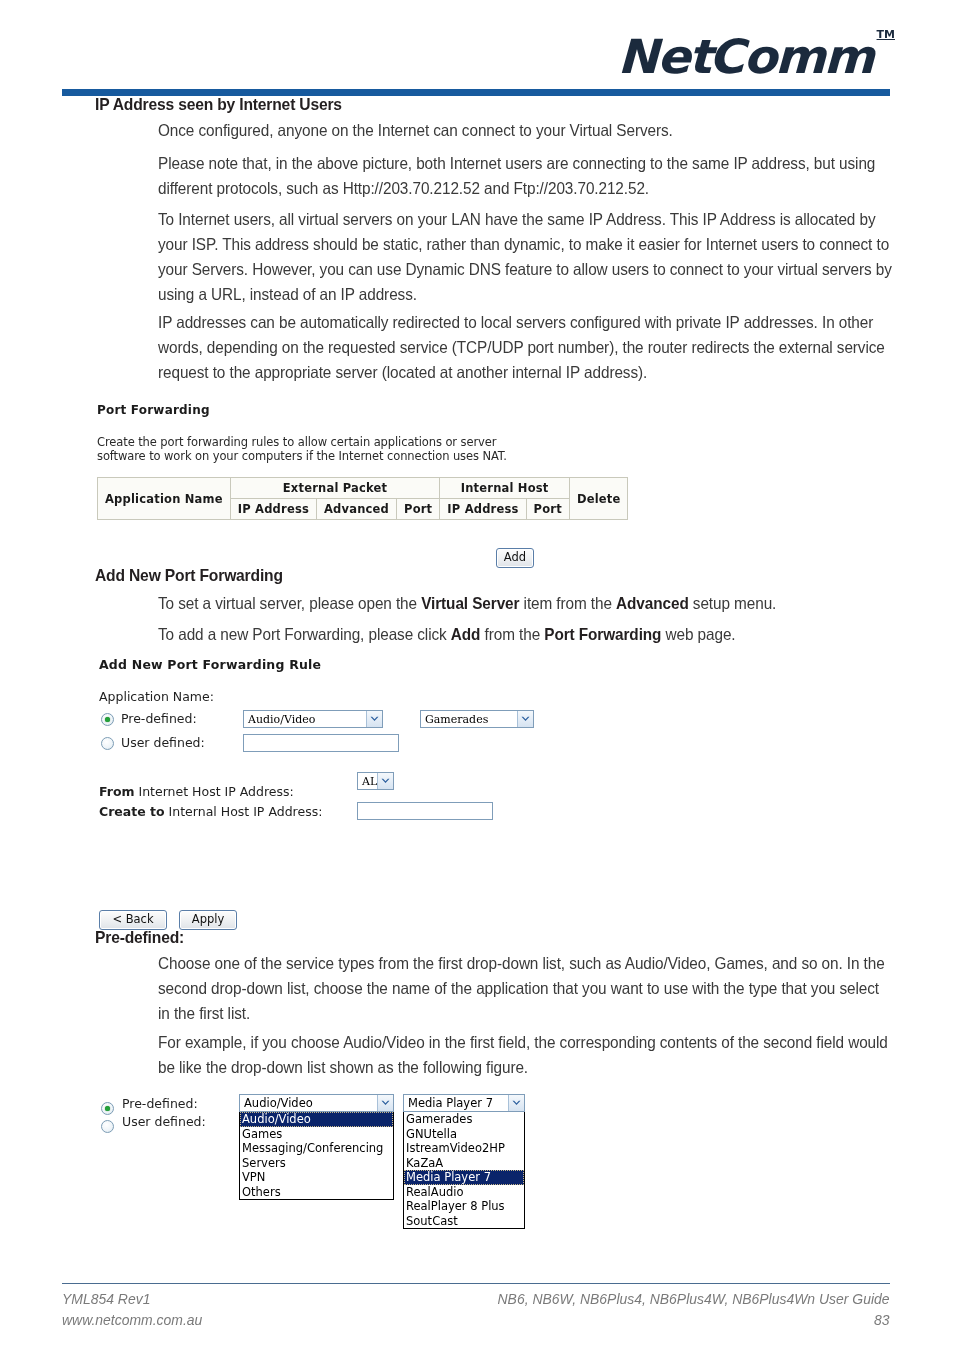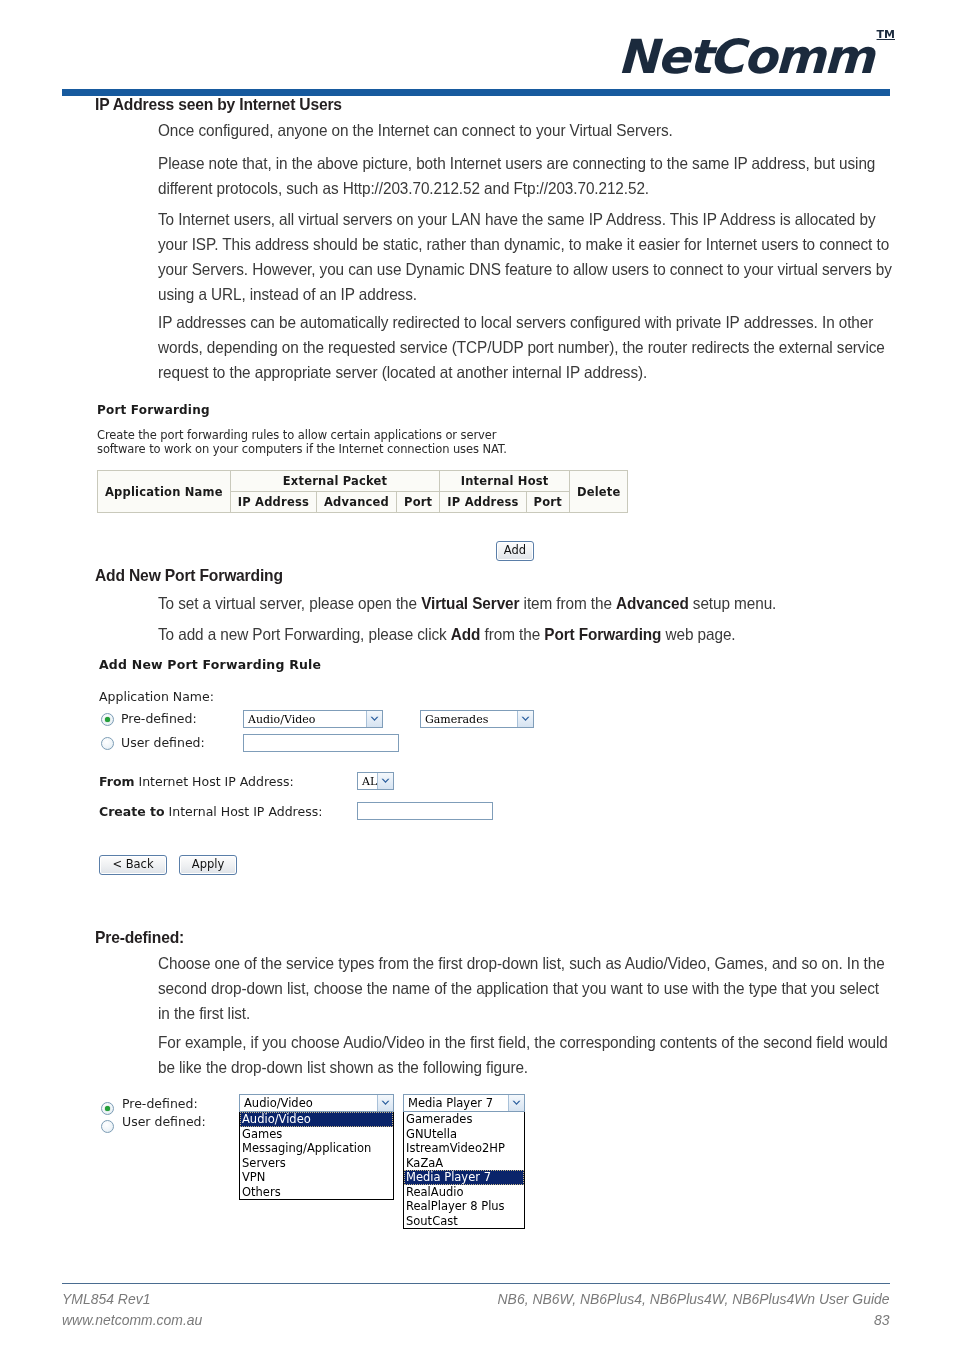--- a/index.html
+++ b/index.html
@@ -217,21 +217,21 @@
   <div class="body-p" style="left:158px; top:118px; width:760px;">Once configured, anyone on the Internet can connect to your Virtual Servers.</div>
 
   <div class="body-p" style="left:158px; top:151px; width:790px;">Please note that, in the above picture, both Internet users are connecting to the same IP address, but using different protocols, such as Http://203.70.212.52 and Ftp://203.70.212.52.</div>
 
   <div class="body-p" style="left:158px; top:207px; width:790px;">To Internet users, all virtual servers on your LAN have the same IP Address. This IP Address is allocated by your ISP. This address should be static, rather than dynamic, to make it easier for Internet users to connect to your Servers. However, you can use Dynamic DNS feature to allow users to connect to your virtual servers by using a URL, instead of an IP address.</div>
 
   <div class="body-p" style="left:158px; top:310px; width:790px;">IP addresses can be automatically redirected to local servers configured with private IP addresses. In other words, depending on the requested service (TCP/UDP port number), the router redirects the external service request to the appropriate server (located at another internal IP address).</div>
 
   <div class="shot" style="left:97px; top:403px; width:460px;">
     <div class="shot-title">Port Forwarding</div>
-    <div class="shot-desc" style="margin-top:11px;">
+    <div class="shot-desc" style="margin-top:18px;">
       <div>Create the port forwarding rules to allow certain applications or server</div>
       <div>software to work on your computers if the Internet connection uses NAT.</div>
     </div>
 
     <table class="pf" style="margin-top:14px;">
       <thead>
         <tr>
           <th rowspan="2" style="width:118px;">Application Name</th>
           <th colspan="3">External Packet</th>
           <th colspan="2">Internal Host</th>
@@ -288,37 +288,37 @@
       </div>
     </div>
 
     <div style="position:relative; height:22px; margin-top:2px;">
       <span class="radio" style="position:absolute; left:2px; top:4px;"></span>
       <span class="fl" style="position:absolute; left:22px; top:2px;">User defined:</span>
       <div class="xptext" style="position:absolute; left:144px; top:1px; width:156px;"></div>
     </div>
 
     <div style="position:relative; height:24px; margin-top:16px;">
-      <span class="fl" style="position:absolute; left:0px; top:3px;text-align:center;"><b>From</b><span> Internet Host IP Address:</span></span>
+      <span class="fl" style="position:absolute; left:0px; top:13px;text-align:center;"><b>From</b><span> Internet Host IP Address:</span></span>
       <div class="xpsel" style="position:absolute; left:258px; top:1px; width:37px;align-items:center;">
         <span class="val">ALL</span>
         <span class="arrow">
           <svg width="9" height="6" viewBox="0 0 9 6">
               <path d="M0.5 0.8 L4.5 5 L8.5 0.8 L6.9 0.8 L4.5 3.2 L2.1 0.8 Z" fill="#2b5f9e"></path>
             </svg>
         </span>
       </div>
     </div>
 
     <div style="position:relative; height:24px; margin-top:6px;">
       <span class="fl" style="position:absolute; left:0px; top:3px;"><b>Create to</b><span> Internal Host IP Address:</span></span>
       <div class="xptext" style="position:absolute; left:258px; top:1px; width:136px;"></div>
     </div>
 
-    <div style="margin-top:28px;">
+    <div style="margin-top:83px;">
       <span class="winbtn" style="min-width:52px; text-align:center;">&lt; Back</span>
       <span class="winbtn" style="min-width:42px; text-align:center; margin-left:7px;">Apply</span>
     </div>
   </div>
 
   <div class="h-sec" style="left:95px; top:928px;">Pre-defined:</div>
 
   <div class="body-p" style="left:158px; top:951px; width:790px;">Choose one of the service types from the first drop-down list, such as Audio/Video, Games, and so on. In the second drop-down list, choose the name of the application that you want to use with the type that you select in the first list.</div>
 
   <div class="body-p" style="left:158px; top:1030px; width:790px;">For example, if you choose Audio/Video in the first field, the corresponding contents of the second field would be like the drop-down list shown as the following figure.</div>
@@ -340,21 +340,21 @@
         <span class="val" style="font-family:'DejaVu Sans',sans-serif; font-size:11.5px;">Audio/Video</span>
         <span class="arrow">
           <svg width="9" height="6" viewBox="0 0 9 6">
               <path d="M0.5 0.8 L4.5 5 L8.5 0.8 L6.9 0.8 L4.5 3.2 L2.1 0.8 Z" fill="#2b5f9e"></path>
             </svg>
         </span>
       </div>
       <div class="droplist" id="type-options" style="width:155px; margin-top:-1px;">
           <div class="sel">Audio/Video</div>
           <div>Games</div>
-          <div>Messaging/Application</div>
+          <div>Messaging/Conferencing</div>
           <div>Servers</div>
           <div>VPN</div>
           <div>Others</div>
         </div>
     </div>
 
     <div style="position:absolute; left:304px; top:2px; width:122px;">
       <div class="xpsel" style="width:122px;">
         <span class="val" style="font-family:'DejaVu Sans',sans-serif; font-size:11.5px;">Media Player 7</span>
         <span class="arrow">

